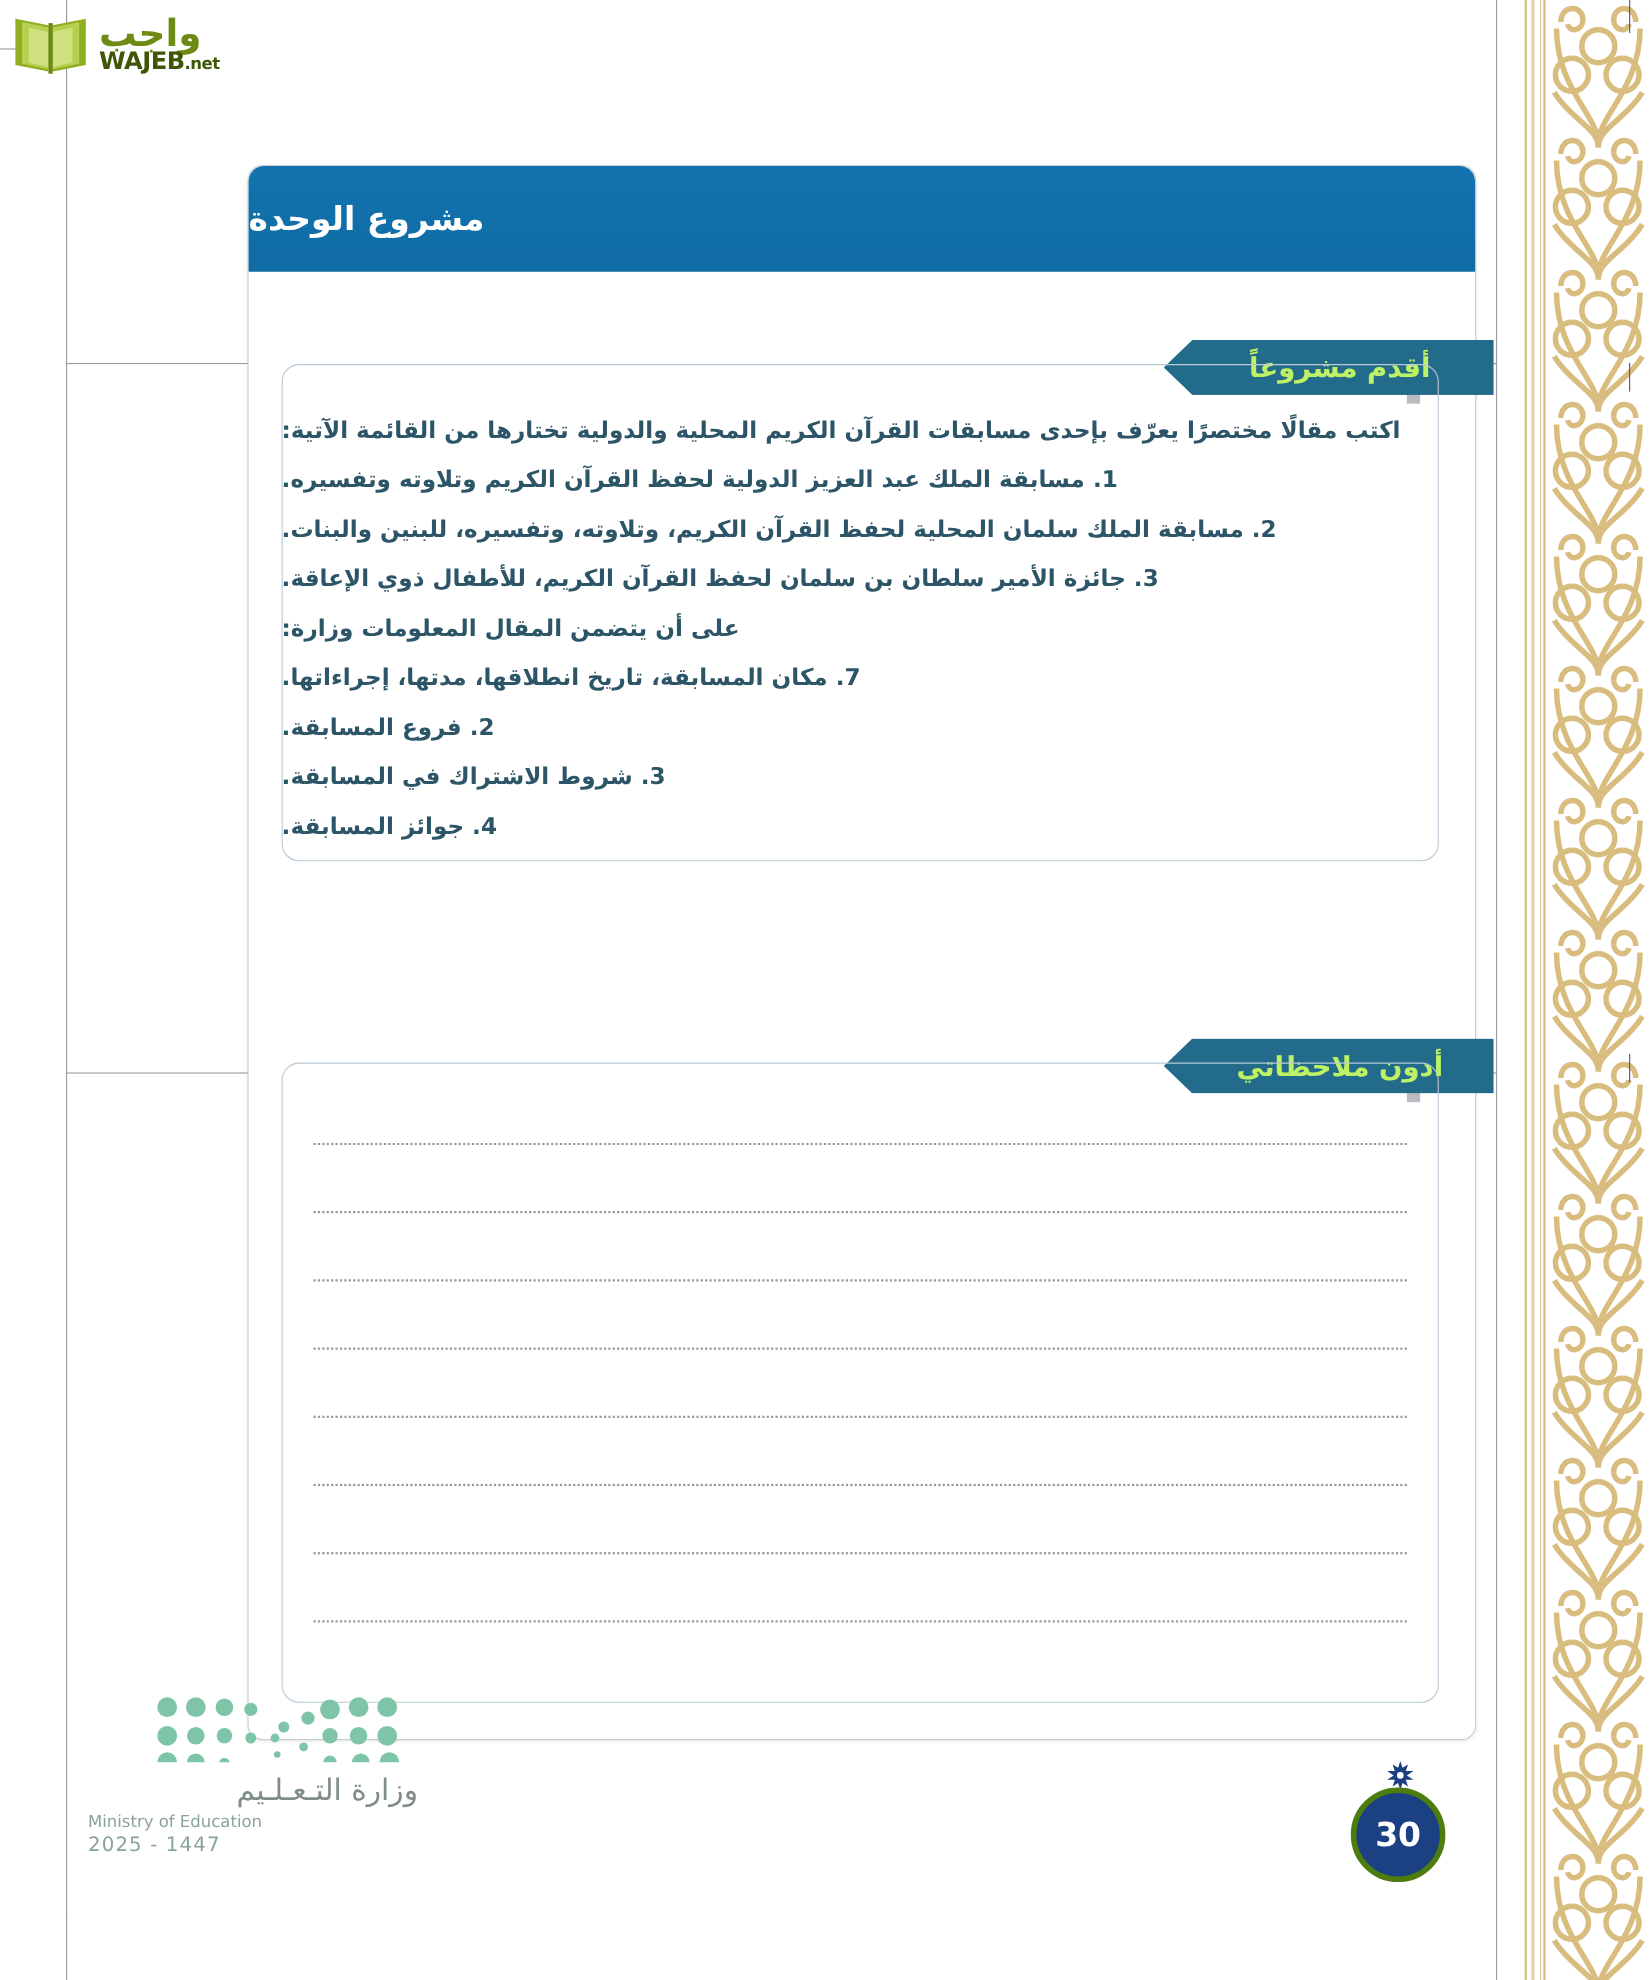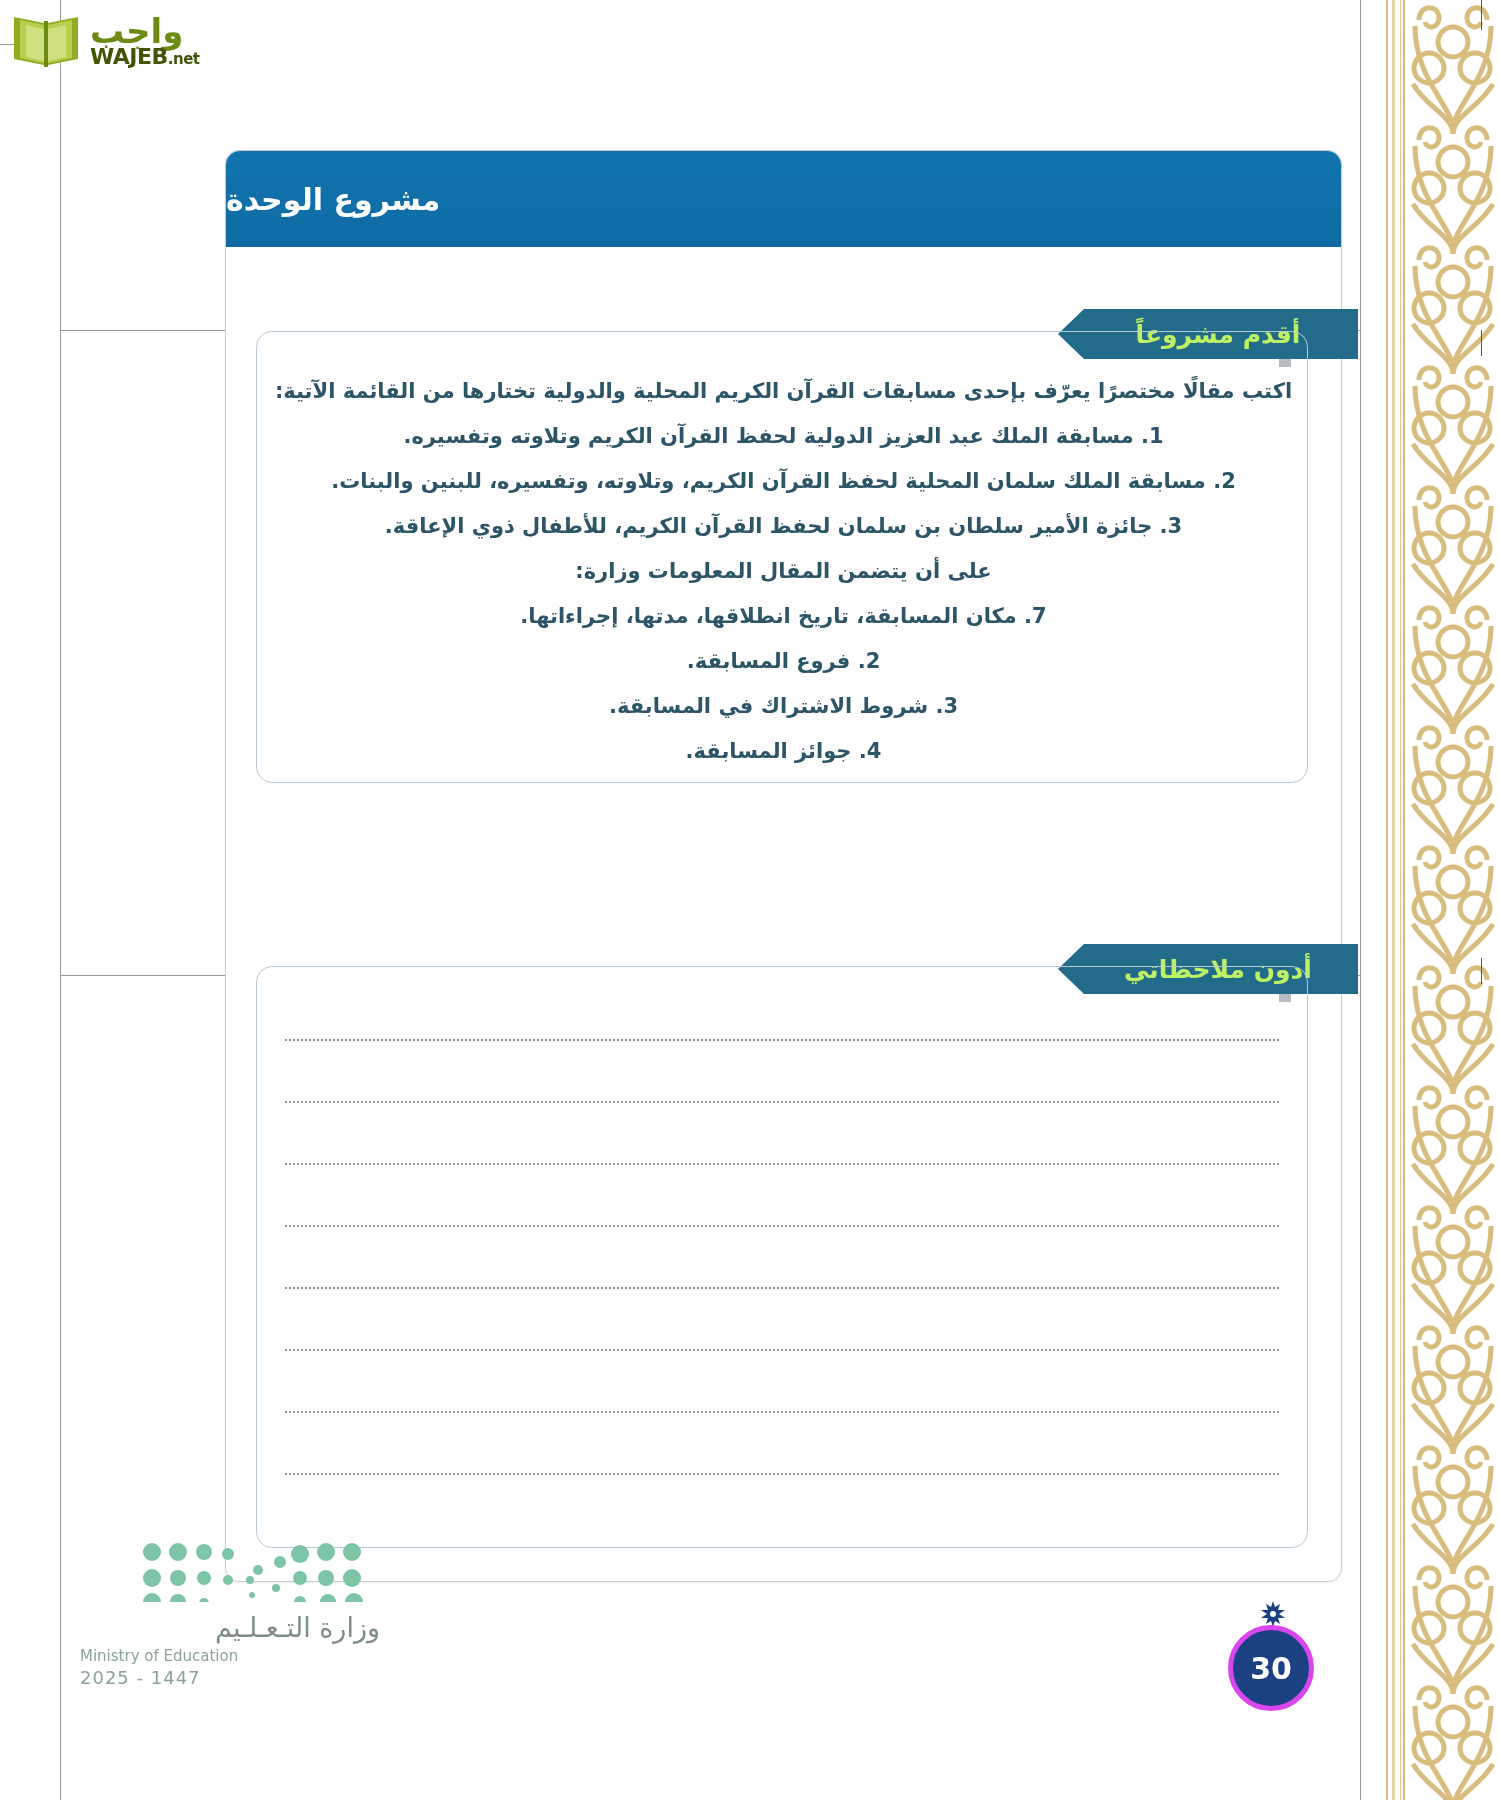--- a/index.html
+++ b/index.html
@@ -140,21 +140,21 @@
     border: 1px solid #b9c9d6;
     border-radius: 16px;
     background: transparent;
   }
 
   
   .body-text {
     position: absolute;
     right: 30px;
     left: 30px;
-    text-align: center;
+    text-align: left;
     color: #2d5568;
     font-size: 21px;
     font-weight: bold;
     line-height: 1.0;
   }
   .para-line {
     margin: 0 0 24px 0;
     white-space: nowrap;
   }
   .ol-line {
@@ -245,21 +245,21 @@
     top: 1625px;
     width: 90px;
     height: 90px;
   }
   .pagenum-circle {
     position: absolute;
     left: 0; top: 0;
     width: 86px; height: 86px;
     border-radius: 50%;
     background: #1c4182;
-    border: 5px solid #d946ef;
+    border: 5px solid #4d7c0f;
     box-sizing: border-box;
     display: flex;
     align-items: center;
     justify-content: center;
   }
   .pagenum-text {
     color: #ffffff;
     font-size: 30px;
     font-weight: bold;
     direction: ltr;

